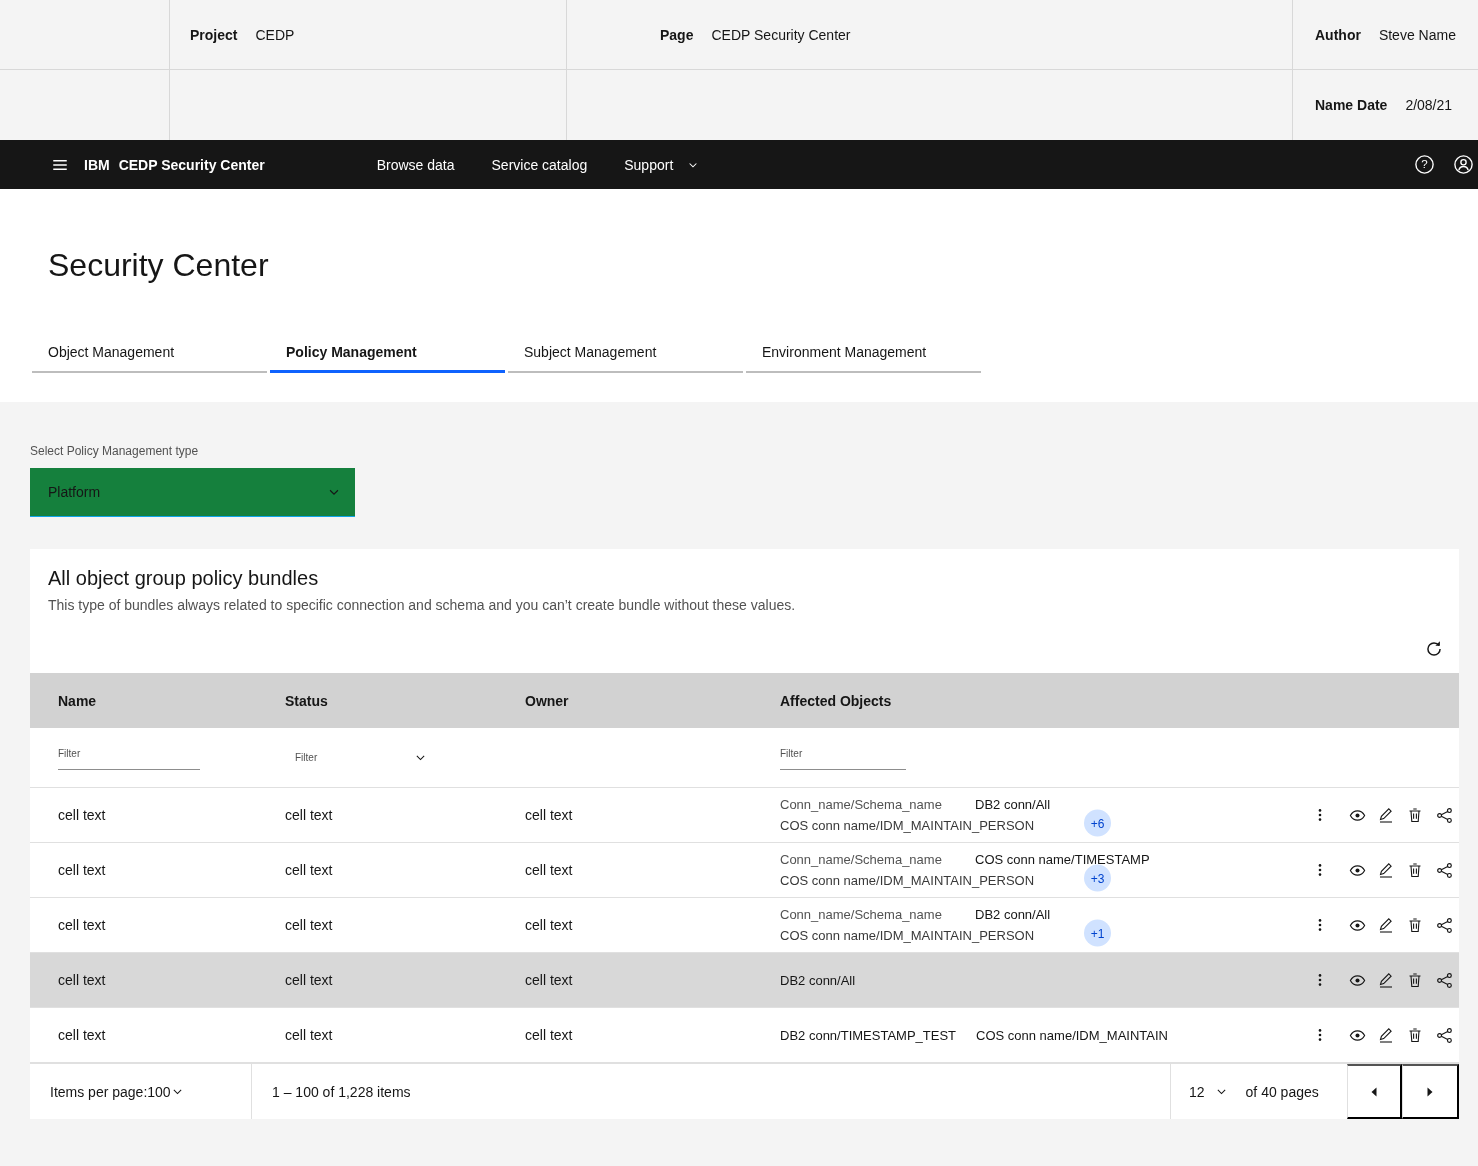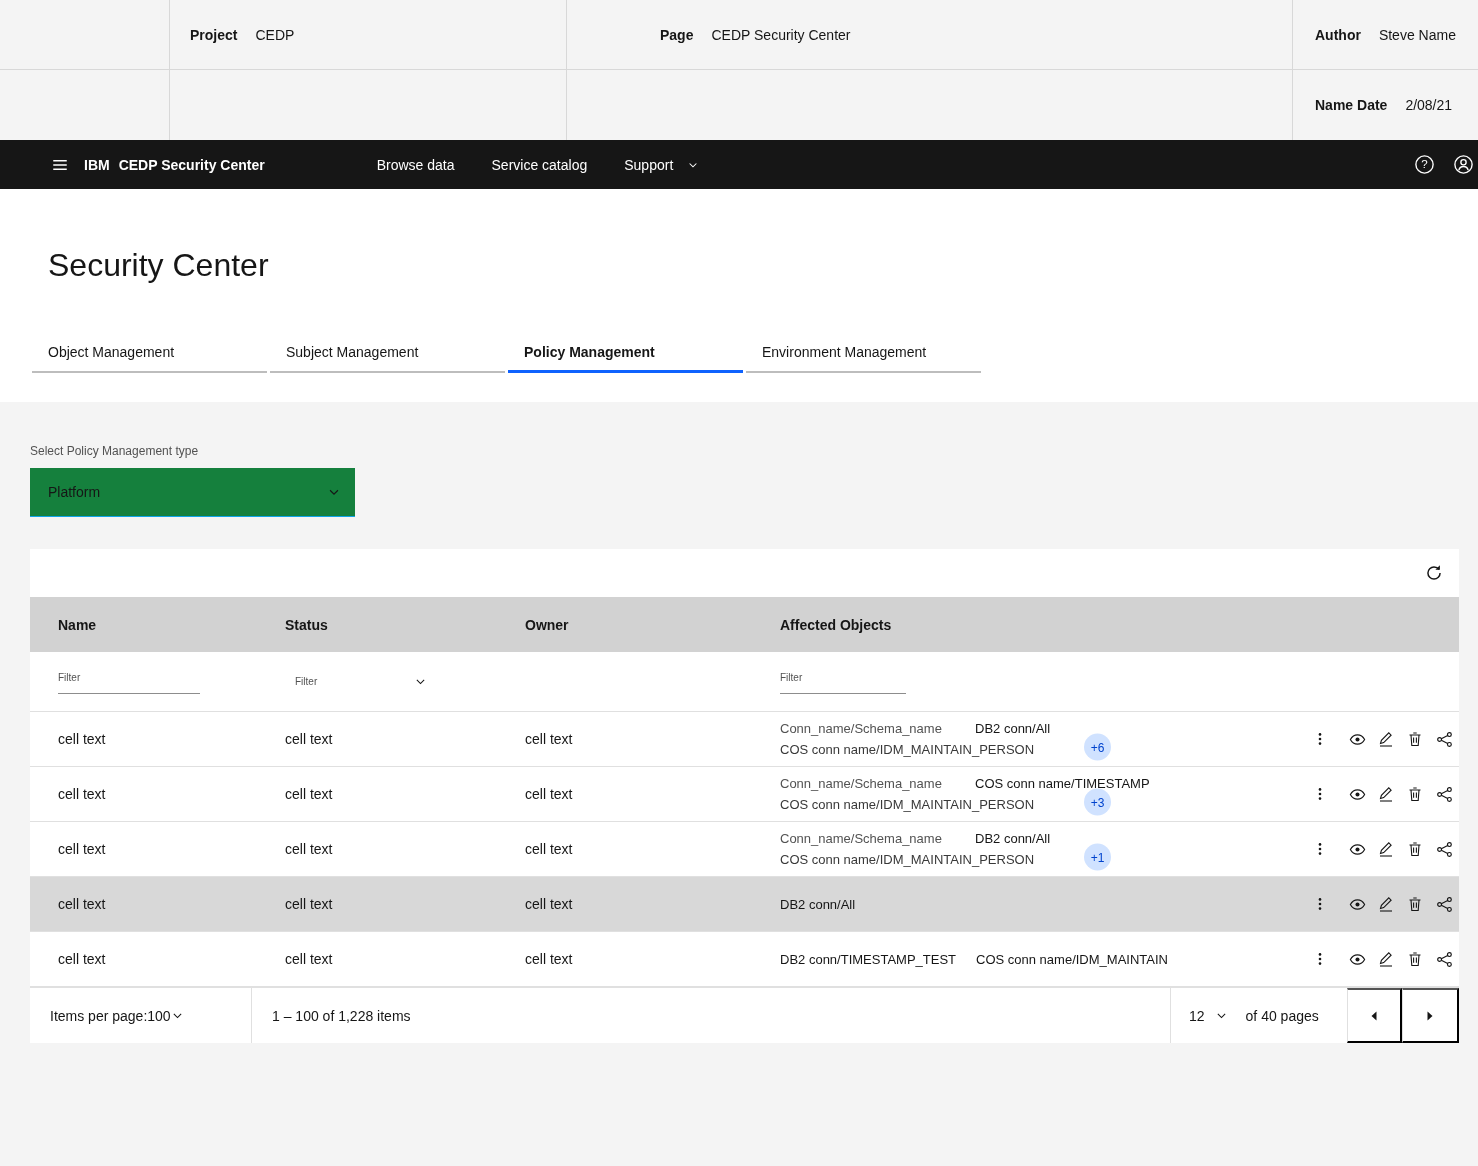--- a/index.html
+++ b/index.html
@@ -157,39 +157,43 @@
           <path d="M5.6 15.4c.6-2.5 2.4-3.5 4.4-3.5s3.8 1 4.4 3.5" fill="none" stroke="currentColor" stroke-width="1.3"></path>
         </svg>
     </span>
   </div>
 </div>
 
 <div class="white-head">
   <h1 class="page-title">Security Center</h1>
   <div class="tabs">
     <div class="tab">Object Management</div>
+    <div class="tab active">Policy Management</div>
     <div class="tab">Subject Management</div>
-    <div class="tab active">Policy Management</div>
     <div class="tab">Environment Management</div>
   </div>
 </div>
 
 <div class="controls">
   <div class="control-label">Select Policy Management type</div>
   <div class="dropdown">
     <span>Platform</span>
     <span>
       <svg width="14" height="14" viewBox="0 0 16 16">
           <path d="M3.5 6l4.5 4.5L12.5 6" fill="none" stroke="#161616" stroke-width="1.3"></path>
         </svg>
     </span>
   </div>
 </div>
 
 <div class="card">
+  <div class="card-head">
+    <div class="card-title">All object group policy bundles</div>
+    <div class="card-sub">This type of bundles always related to specific connection and schema and you can’t create bundle without these values.</div>
+  </div>
 
   <div class="toolbar">
     <span class="refresh-btn">
       <svg width="18" height="18" viewBox="0 0 16 16">
           <path d="M13.4 8A5.4 5.4 0 1 1 8 2.6c1.9 0 3.5.9 4.5 2.3" fill="none" stroke="currentColor" stroke-width="1.3"></path>
           <path d="M13.2 1.2v4h-4z" fill="currentColor"></path>
         </svg>
     </span>
   </div>
 

